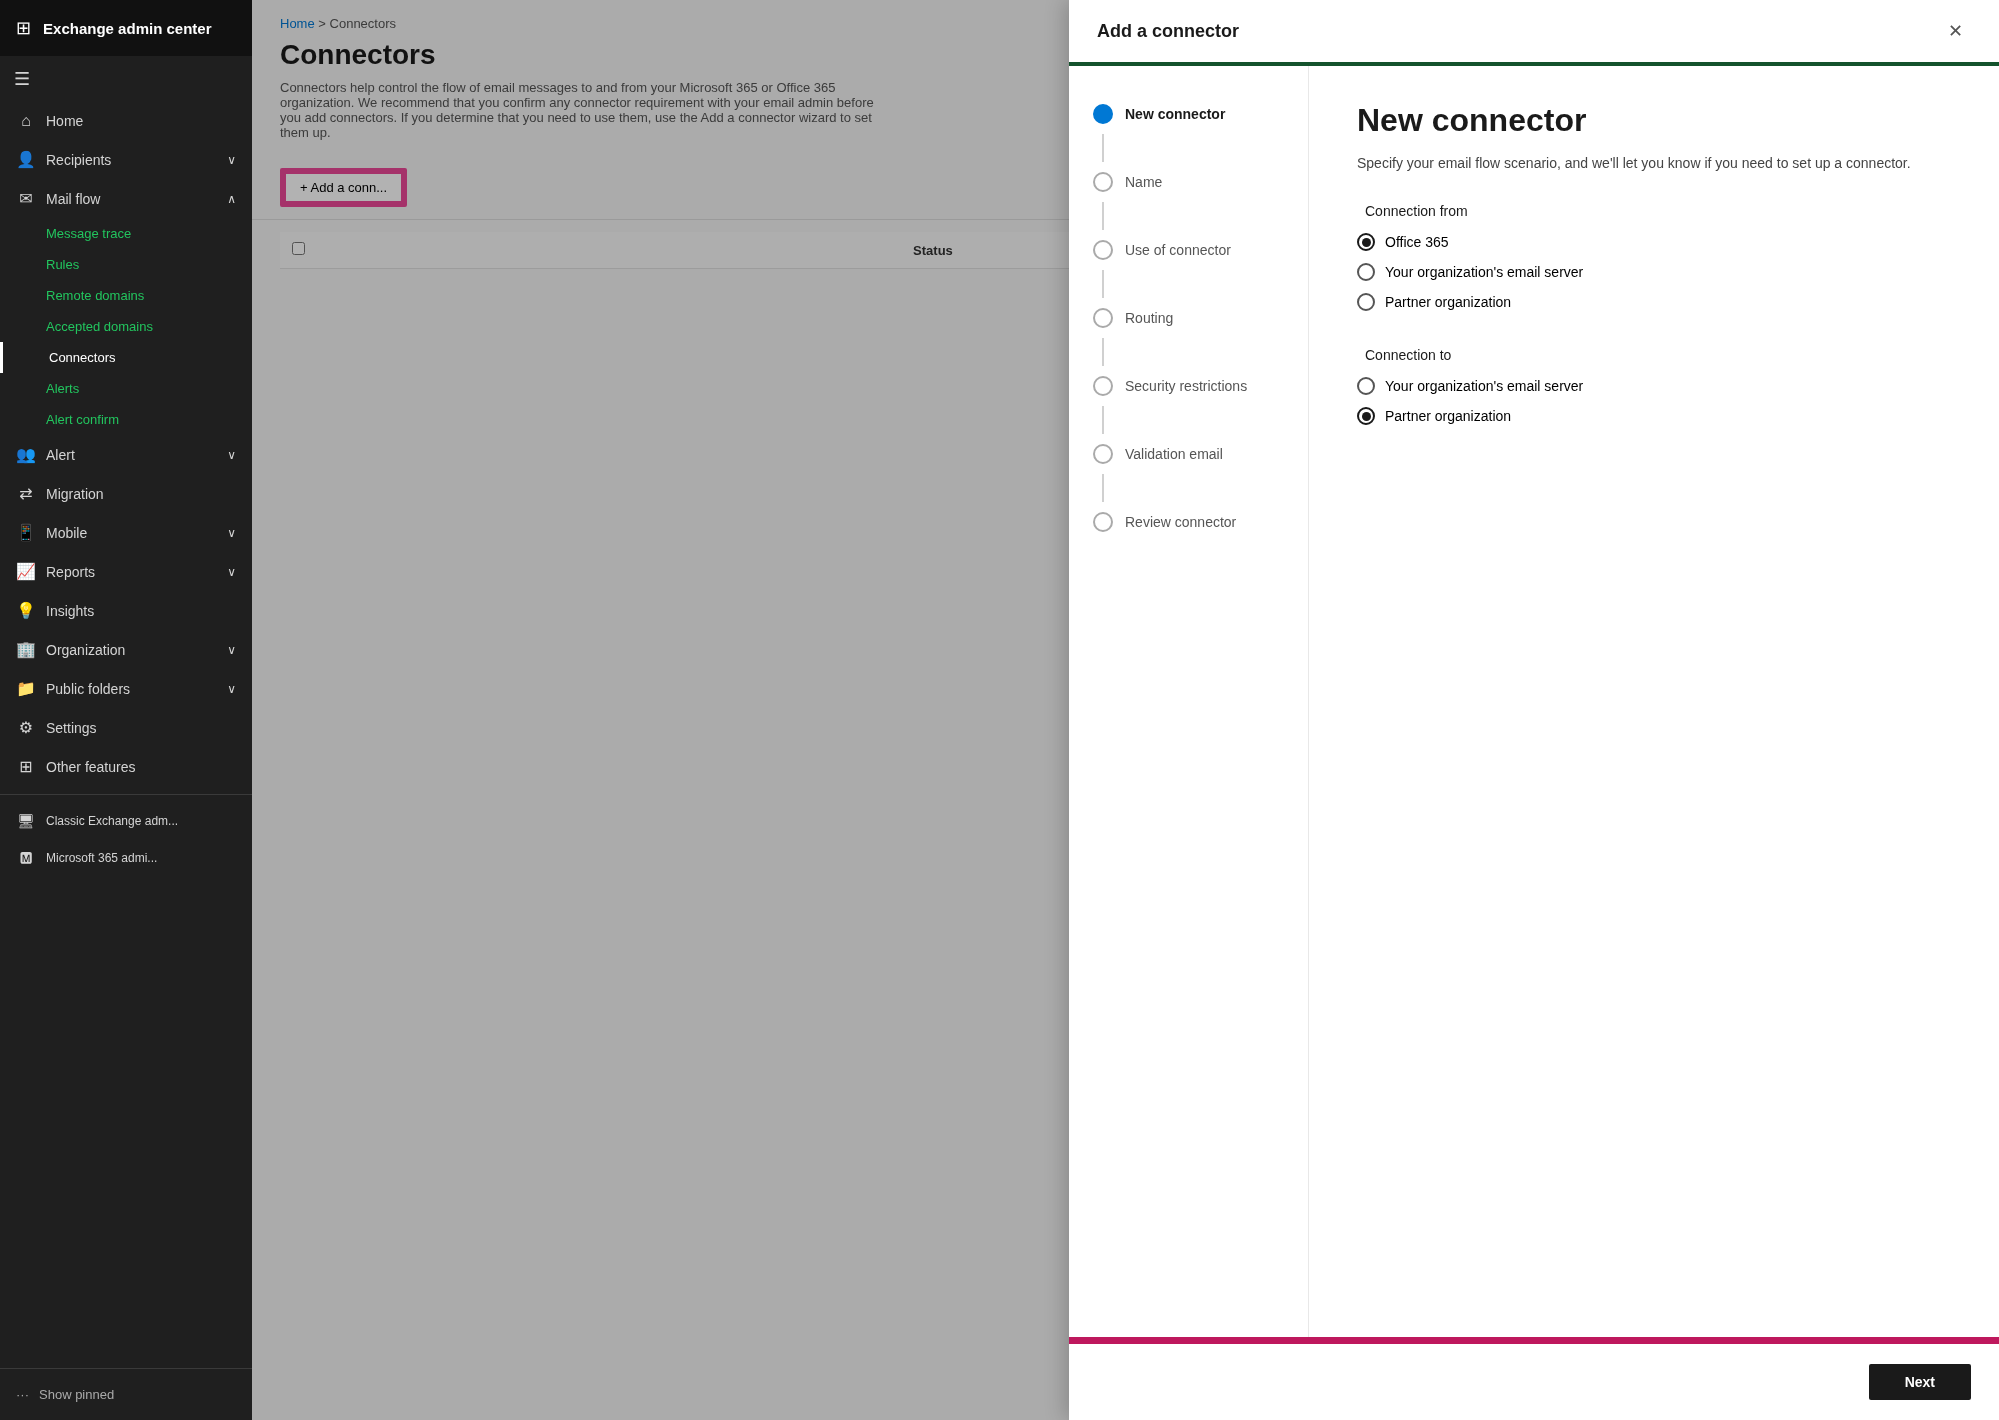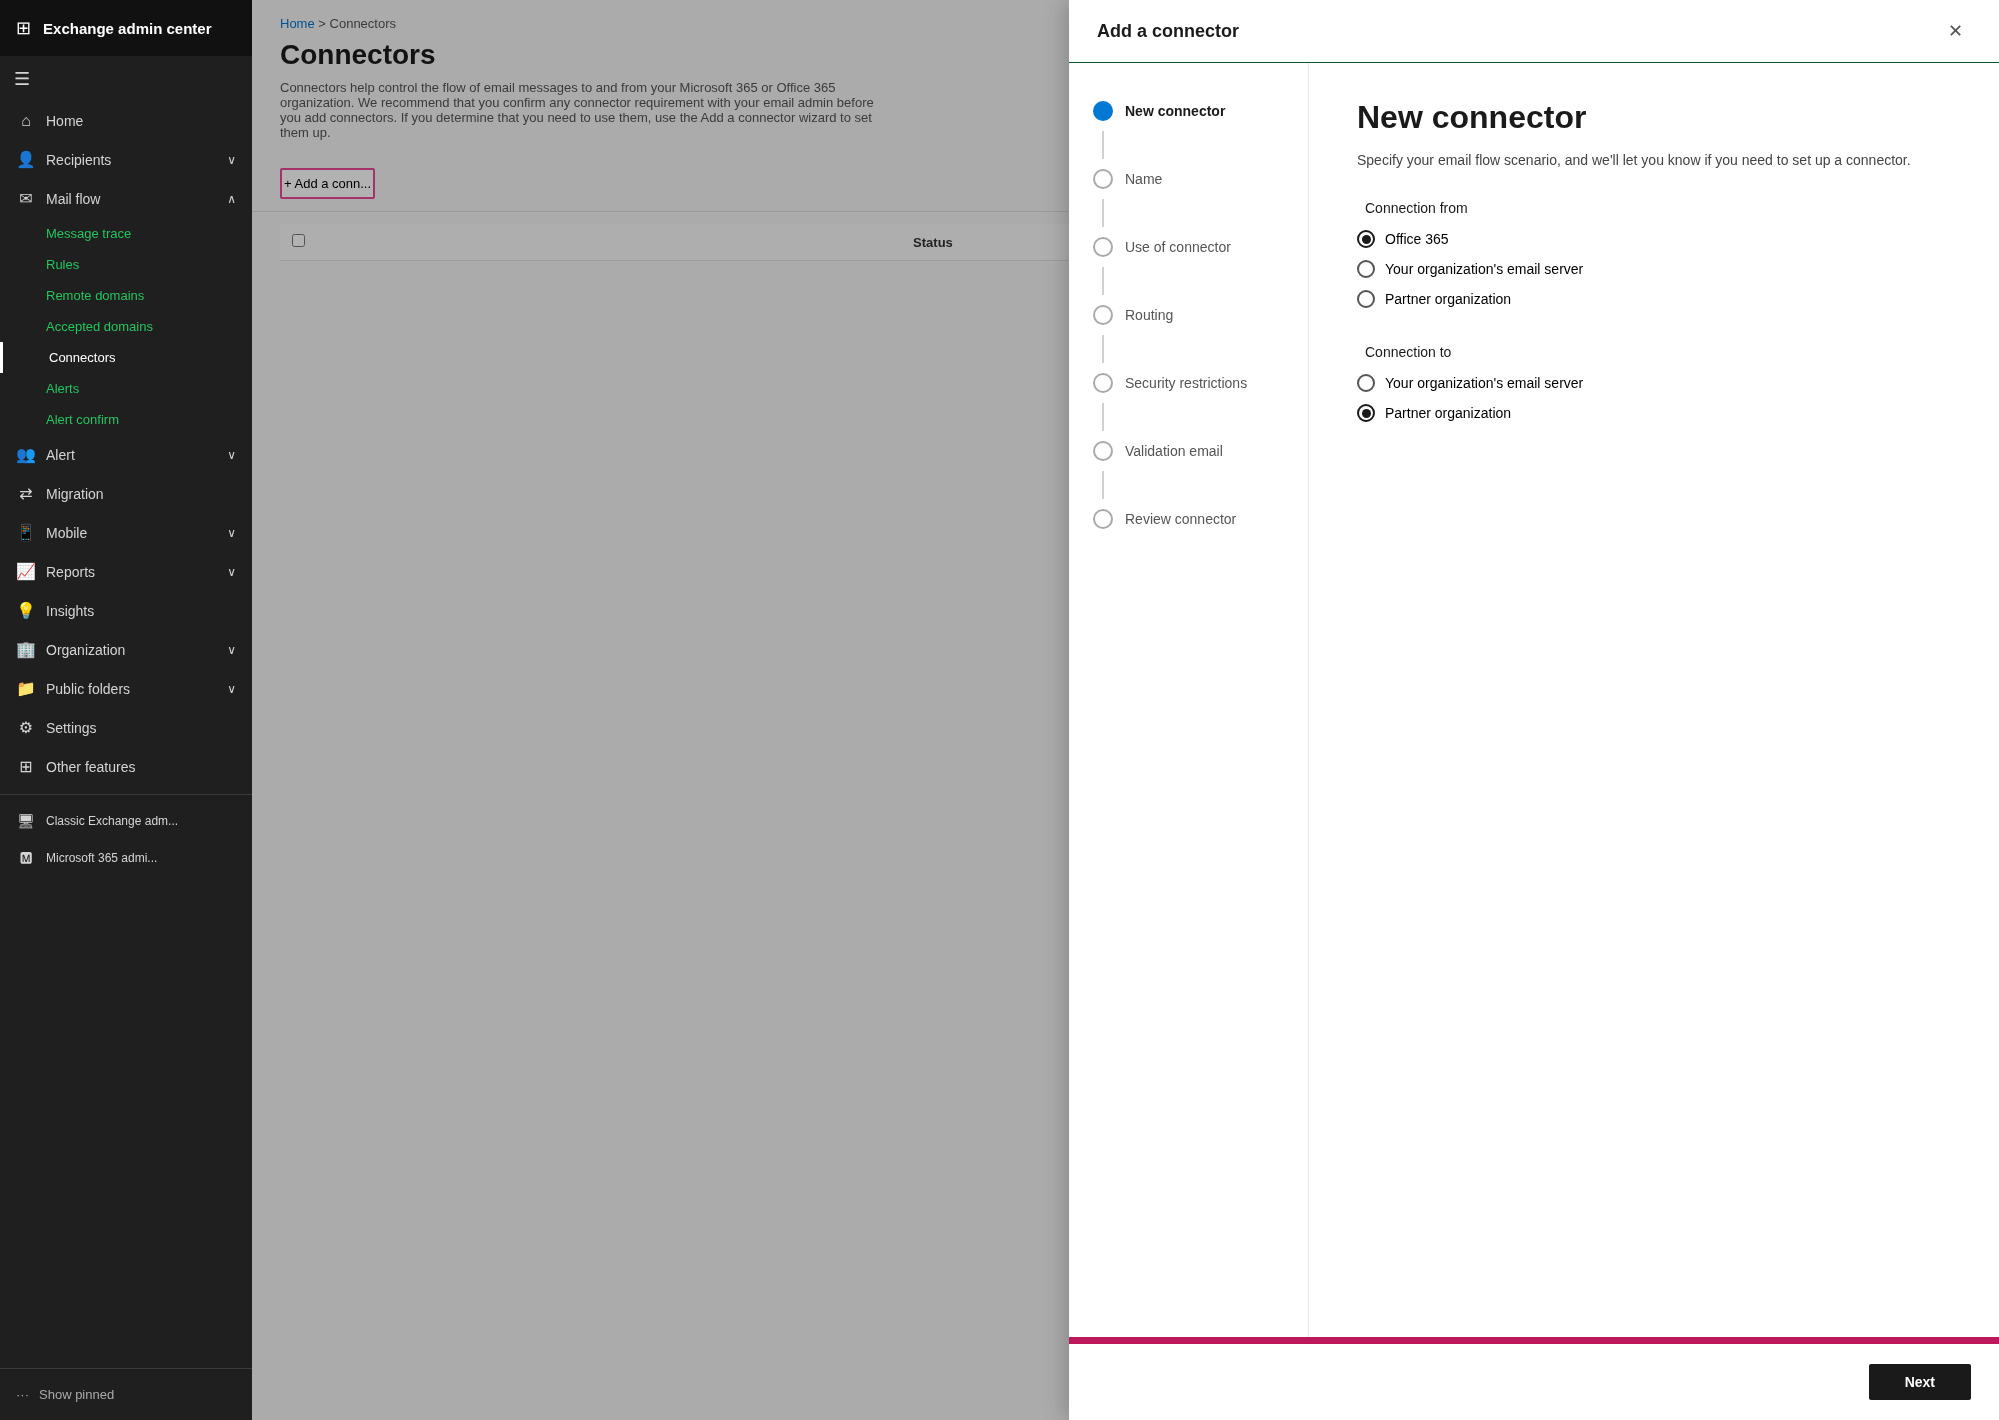--- a/index.html
+++ b/index.html
@@ -102,23 +102,23 @@
       align-items: center;
       gap: 8px;
       padding: 12px 28px;
       background: #f5f5f5;
       border-bottom: 1px solid #ddd;
     }
     .btn-add {
       display: flex;
       align-items: center;
       gap: 6px;
-      border: 2px solid #ec4899;
+      border: 6px solid #ec4899;
       background: #fff;
-      padding: 6px 2px;
+      padding: 6px 14px;
       font-size: 13px;
       cursor: pointer;
       border-radius: 2px;
     }
     .table-area {
       padding: 0 28px;
       margin-top: 12px;
     }
     .data-table {
       width: 100%;
@@ -150,21 +150,21 @@
       height: 100%;
       display: flex;
       flex-direction: column;
       box-shadow: -4px 0 20px rgba(0,0,0,0.2);
     }
     .modal-header {
       display: flex;
       align-items: center;
       justify-content: space-between;
       padding: 18px 28px;
-      border-bottom: 1px solid #14532d;
+      border-bottom: 4px solid #14532d;
     }
     .modal-title {
       font-size: 18px;
       font-weight: 600;
       color: #1a1a1a;
     }
     .modal-close {
       cursor: pointer;
       font-size: 18px;
       color: #555;

